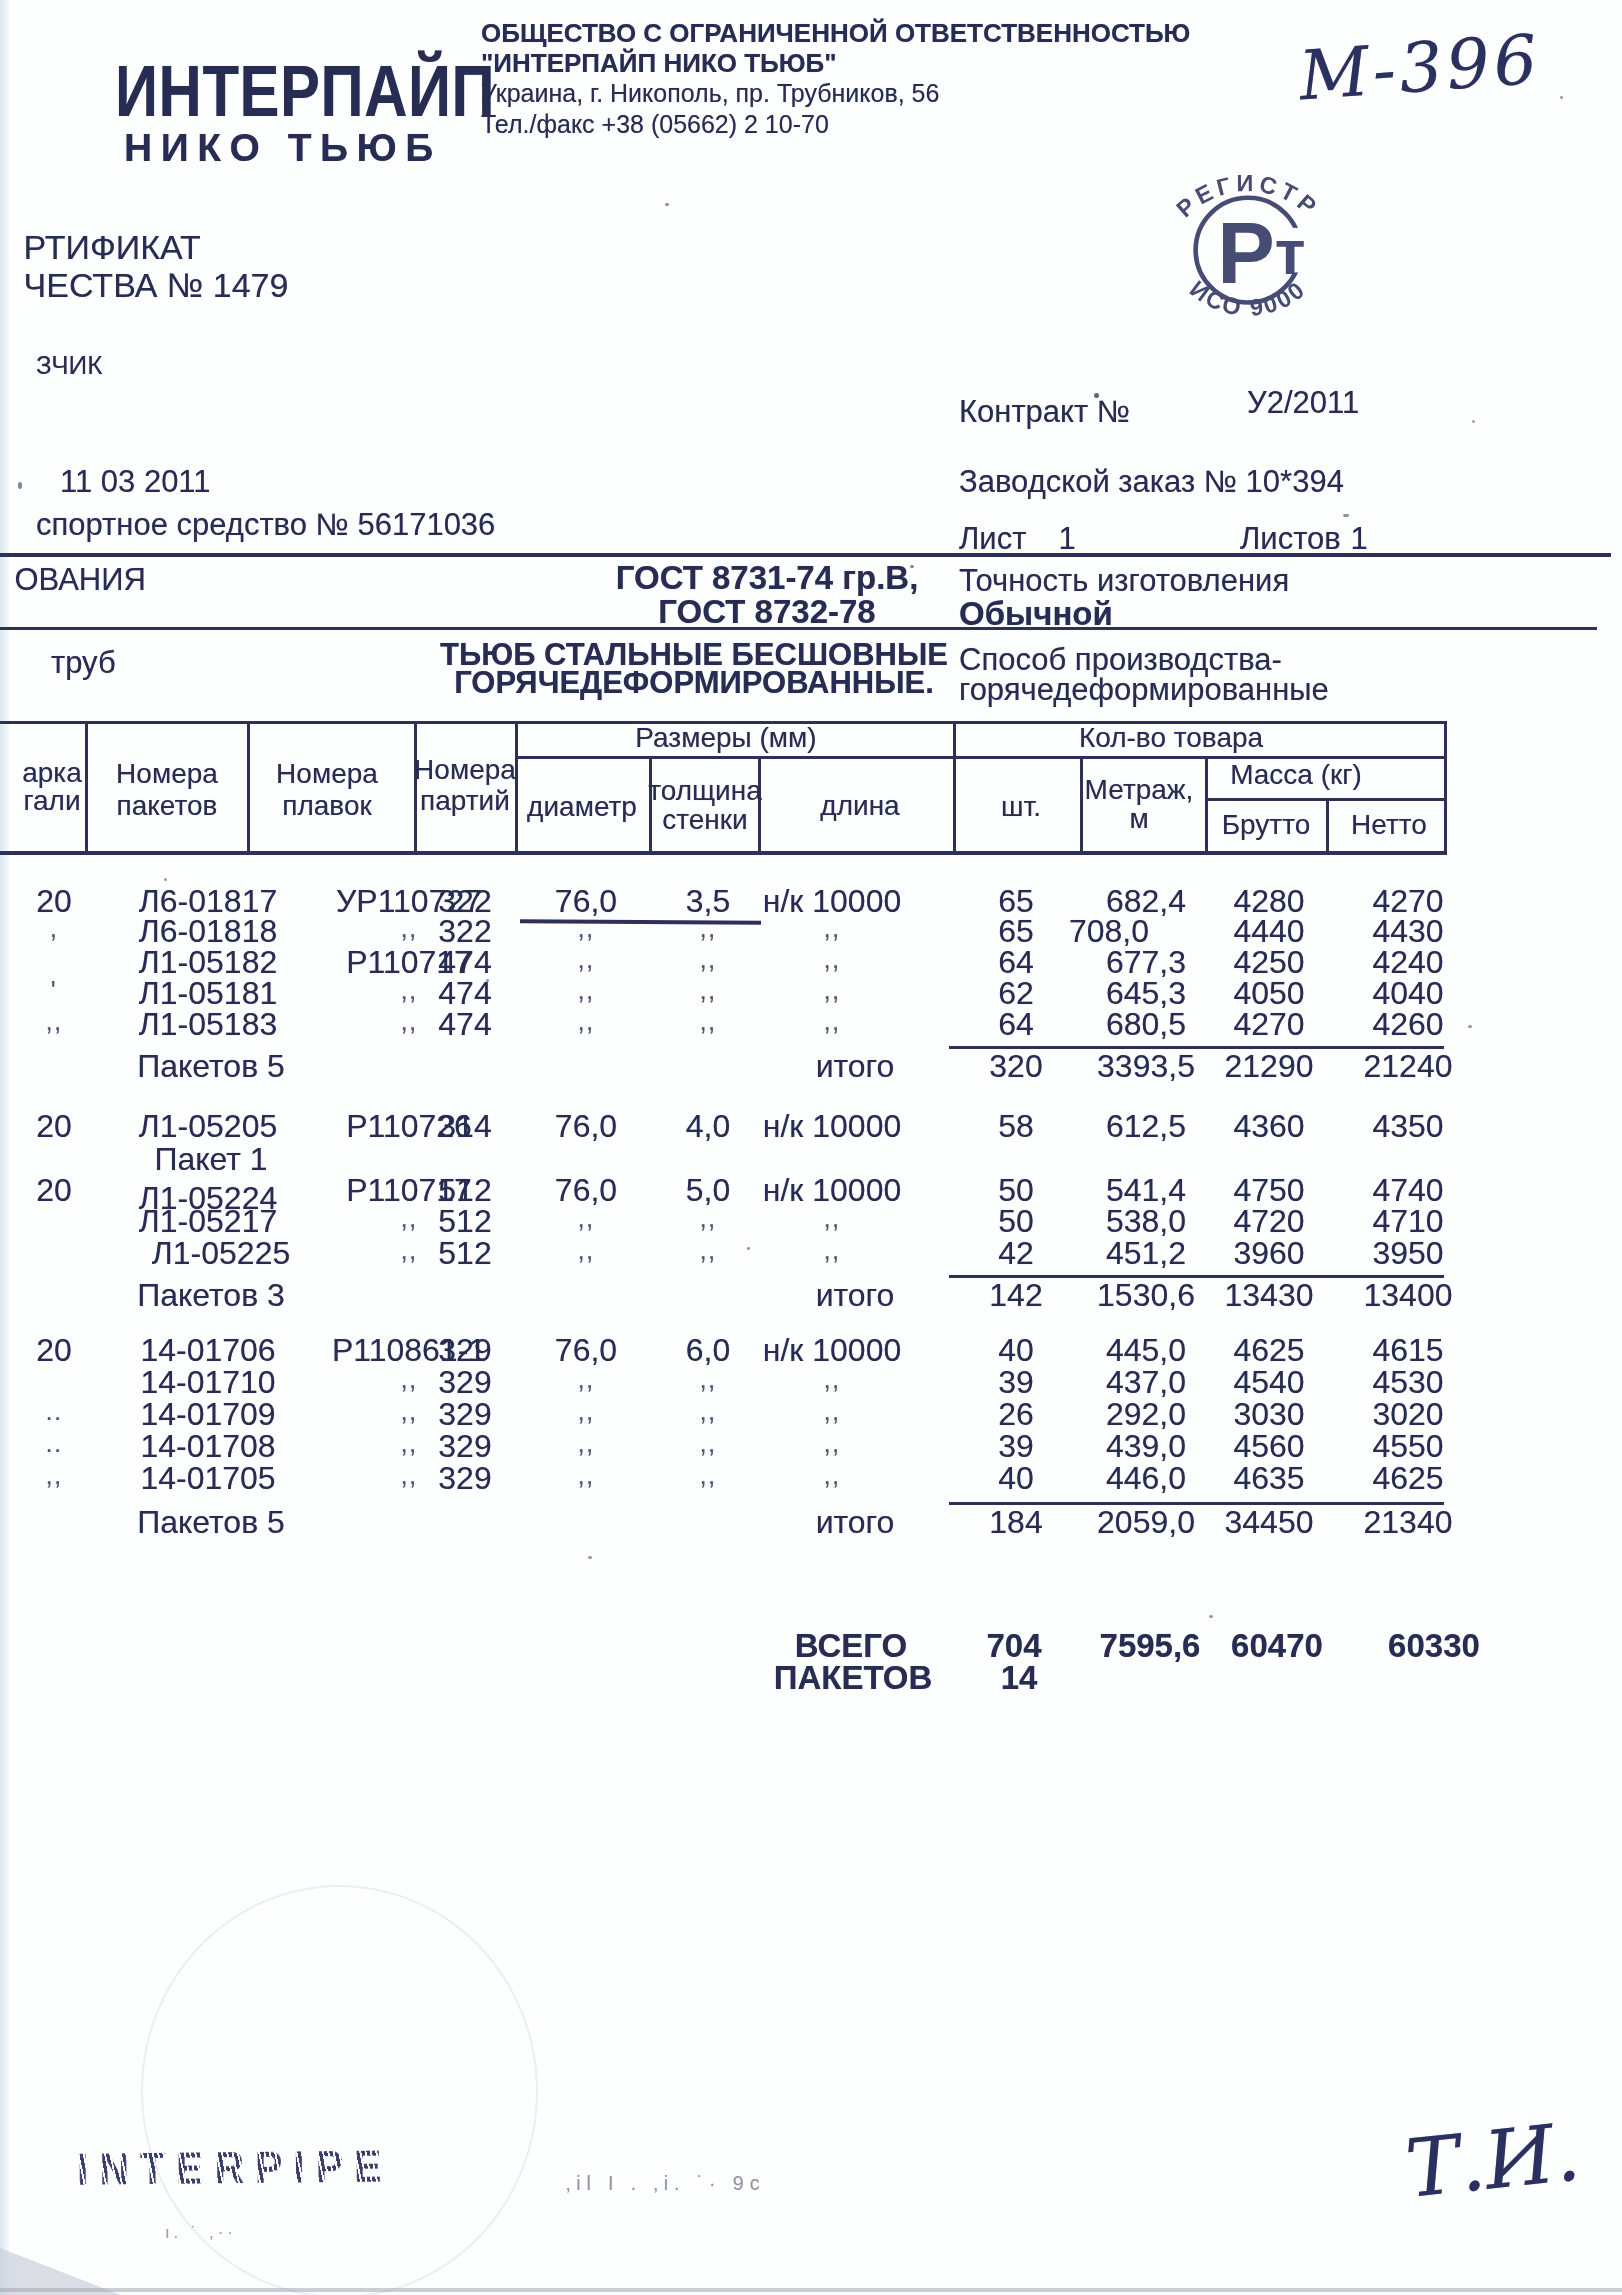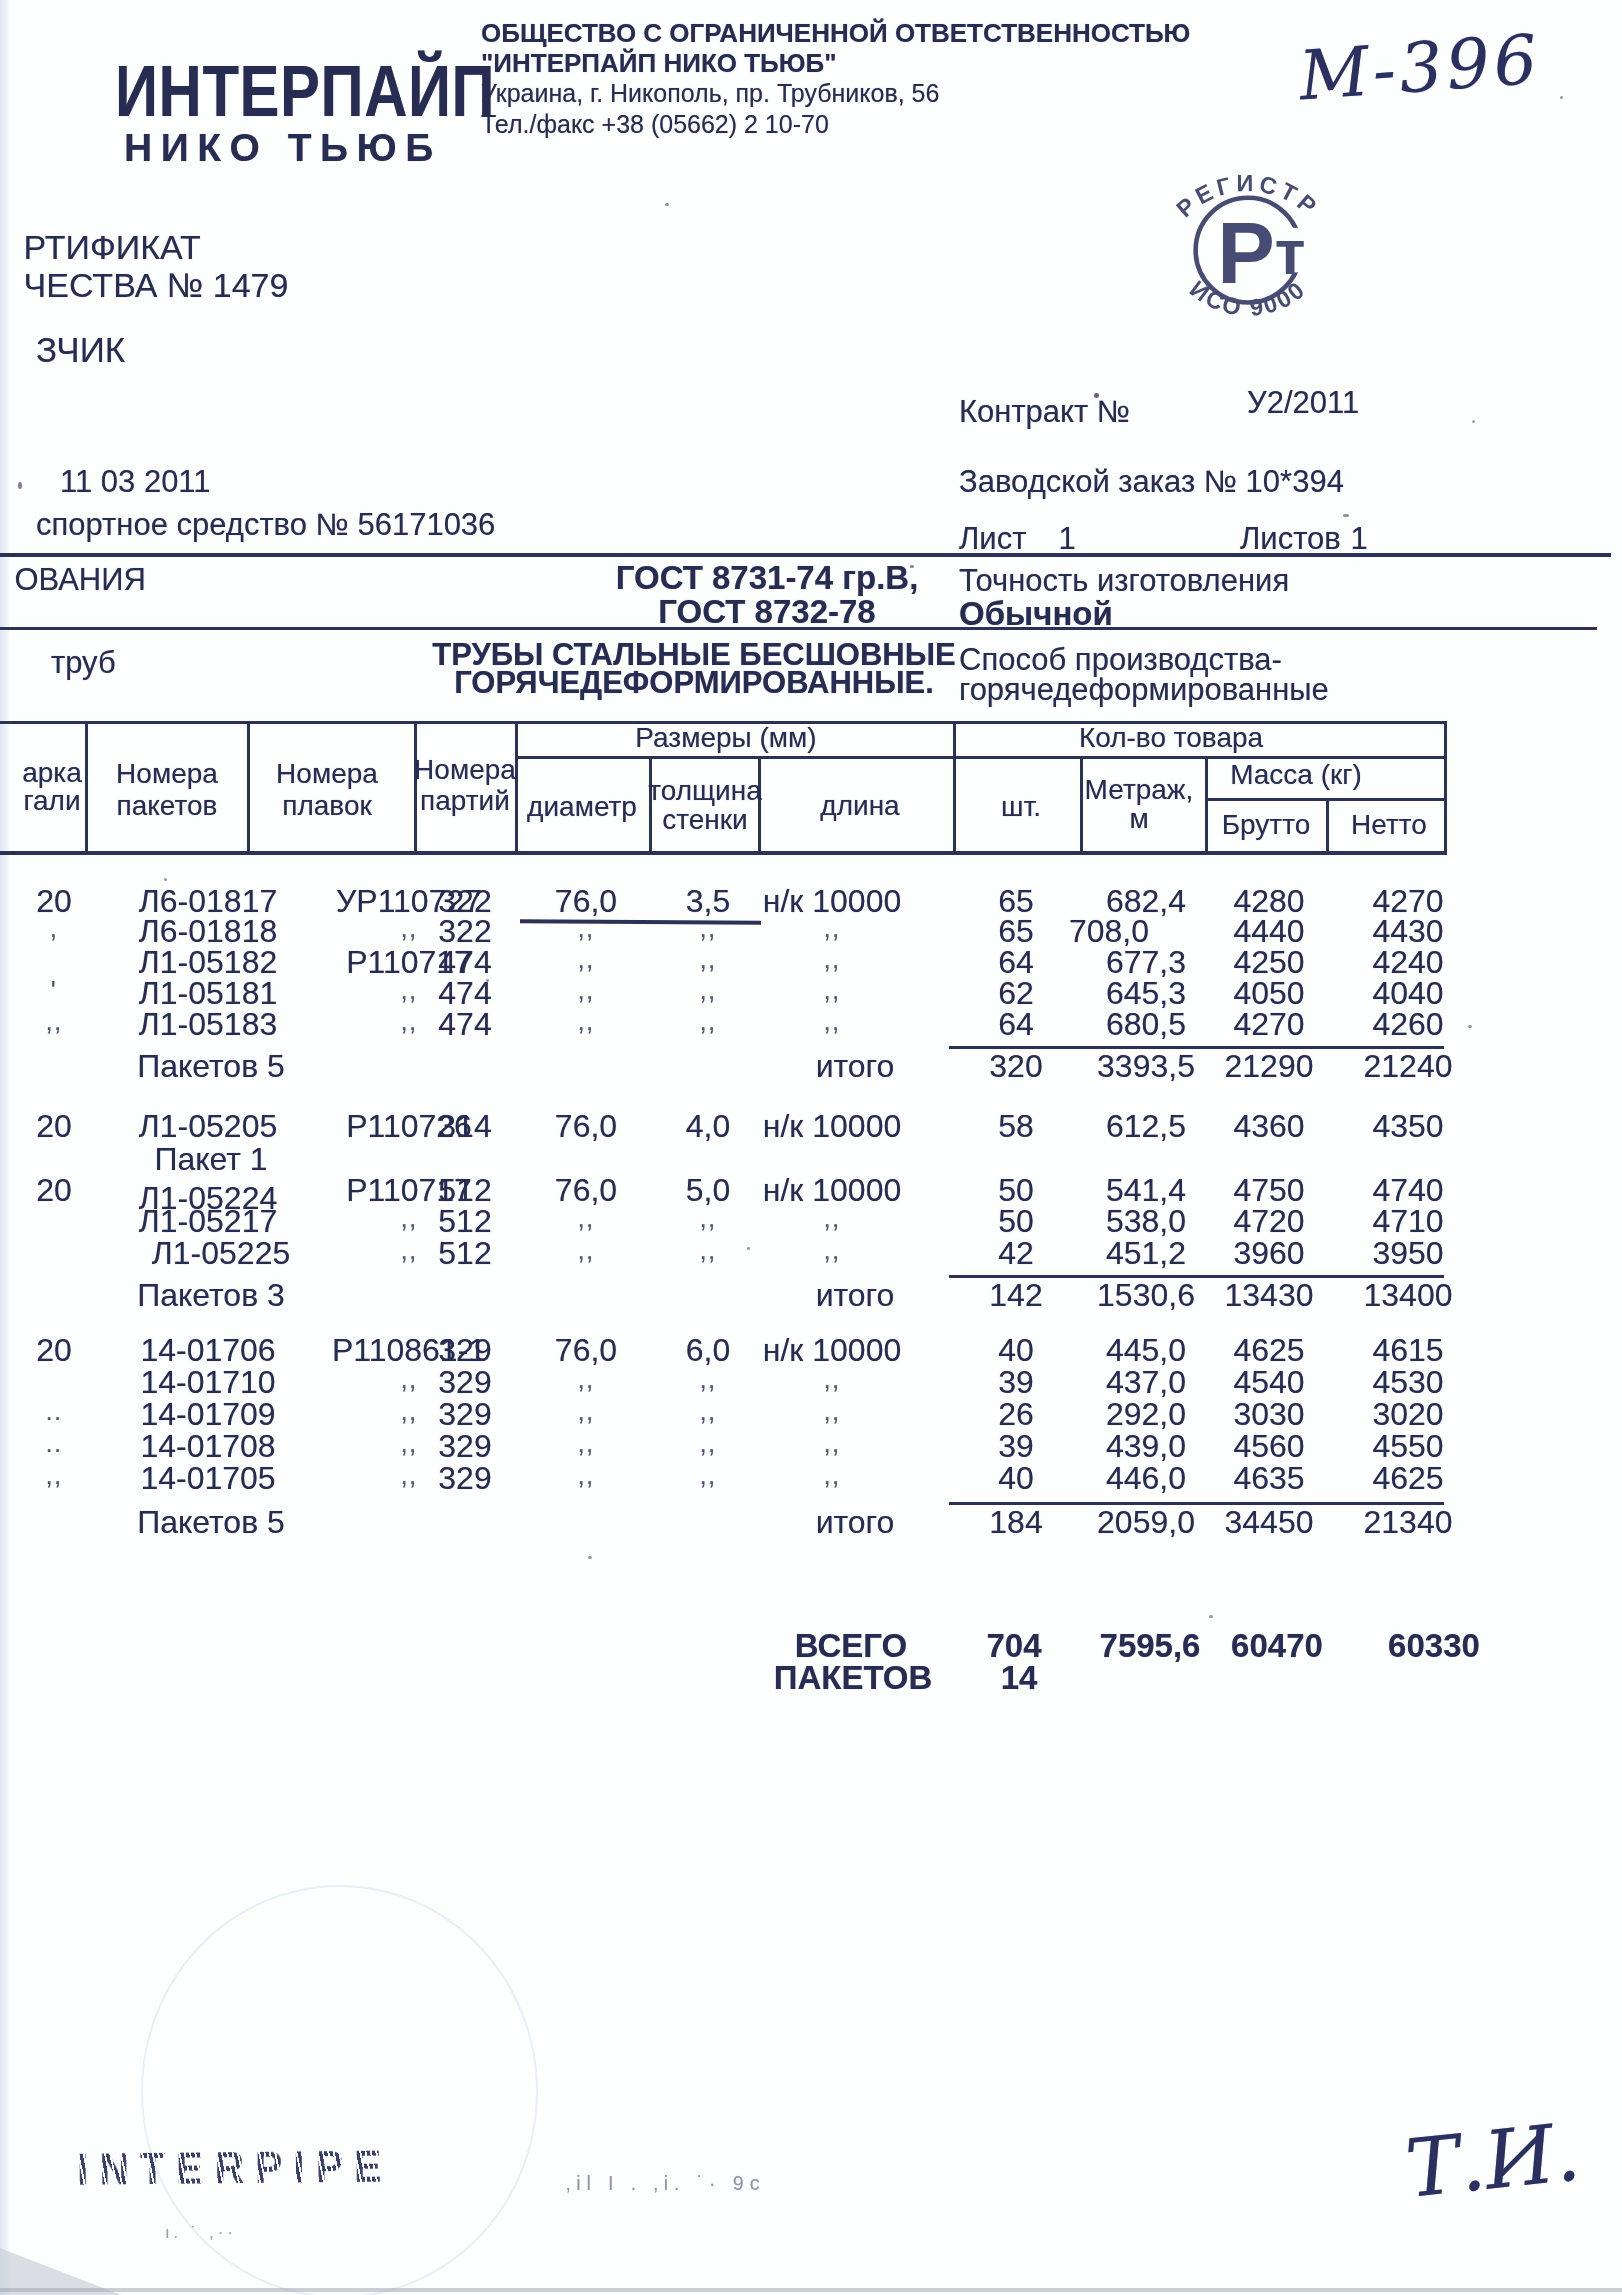--- a/index.html
+++ b/index.html
@@ -59,21 +59,21 @@
       <circle cx="165" cy="136" r="80" fill="none" stroke="#2d3461" stroke-width="7"></circle>
       <rect x="220" y="102" width="58" height="68" fill="#fdfefe" stroke="none"></rect>
       <text x="118" y="186" font-size="132" font-weight="700">Р</text>
       <text x="206" y="172" font-size="96" font-weight="700">т</text>
     </g>
   </svg>
 
   <div class="t" style="left:23.6px;top:230px;font-size:34px;">РТИФИКАТ</div>
   <div class="t" style="left:23.6px;top:268px;font-size:34px;">ЧЕСТВА  № 1479</div>
 
-  <div class="t" style="left:36px;top:332px;font-size:35px;">ЗЧИК</div>
+  <div class="t" style="left:36px;top:352px;font-size:26px;">ЗЧИК</div>
 
   <div class="t" style="left:959px;top:396px;">Контракт  №</div>
   <div class="t" style="left:1247px;top:387px;">У2/2011</div>
 
   <div class="t" style="left:60px;top:466px;">11 03 2011</div>
   <div class="t" style="left:959px;top:466px;">Заводской заказ  №  10*394</div>
 
   <div class="t" style="left:36px;top:509px;">спортное средство № 56171036</div>
   <div class="t" style="left:959px;top:523px;">Лист</div>
   <div class="t c" style="left:1067px;top:523px;">1</div>
@@ -84,21 +84,21 @@
 
   <div class="t" style="left:14.4px;top:564px;">ОВАНИЯ</div>
   <div class="t c b" style="left:767px;top:561px;font-size:33px;">ГОСТ  8731-74  гр.В,</div>
   <div class="t c b" style="left:767px;top:595px;font-size:33px;">ГОСТ  8732-78</div>
   <div class="t" style="left:959px;top:565px;">Точность изготовления</div>
   <div class="t b" style="left:959px;top:597px;font-size:33px;">Обычной</div>
 
   <div class="hl" style="left:0;top:627px;width:1597px;height:3.3px;"></div>
 
   <div class="t" style="left:51px;top:647px;">труб</div>
-  <div class="t c" style="left:694px;top:639px;font-weight:600;">ТРУБЫ  СТАЛЬНЫЕ  БЕСШОВНЫЕ</div>
+  <div class="t c" style="left:694px;top:639px;font-weight:600;">ТЬЮБ  СТАЛЬНЫЕ  БЕСШОВНЫЕ</div>
   <div class="t c" style="left:694px;top:667px;font-weight:600;">ГОРЯЧЕДЕФОРМИРОВАННЫЕ.</div>
   <div class="t" style="left:959px;top:644px;">Способ производства-</div>
   <div class="t" style="left:959px;top:674px;">горячедеформированные</div>
 
   <div class="hl" style="left:0;top:721px;width:1445px;"></div>
   <div class="hl" style="left:517px;top:756px;width:929px;height:2.6px;"></div>
   <div class="hl" style="left:1205px;top:798px;width:241px;height:2.6px;"></div>
   <div class="hl" style="left:0;top:851px;width:1447px;height:3.9px;"></div>
 
   <div class="vl" style="left:85px;top:721px;height:130px;"></div>

